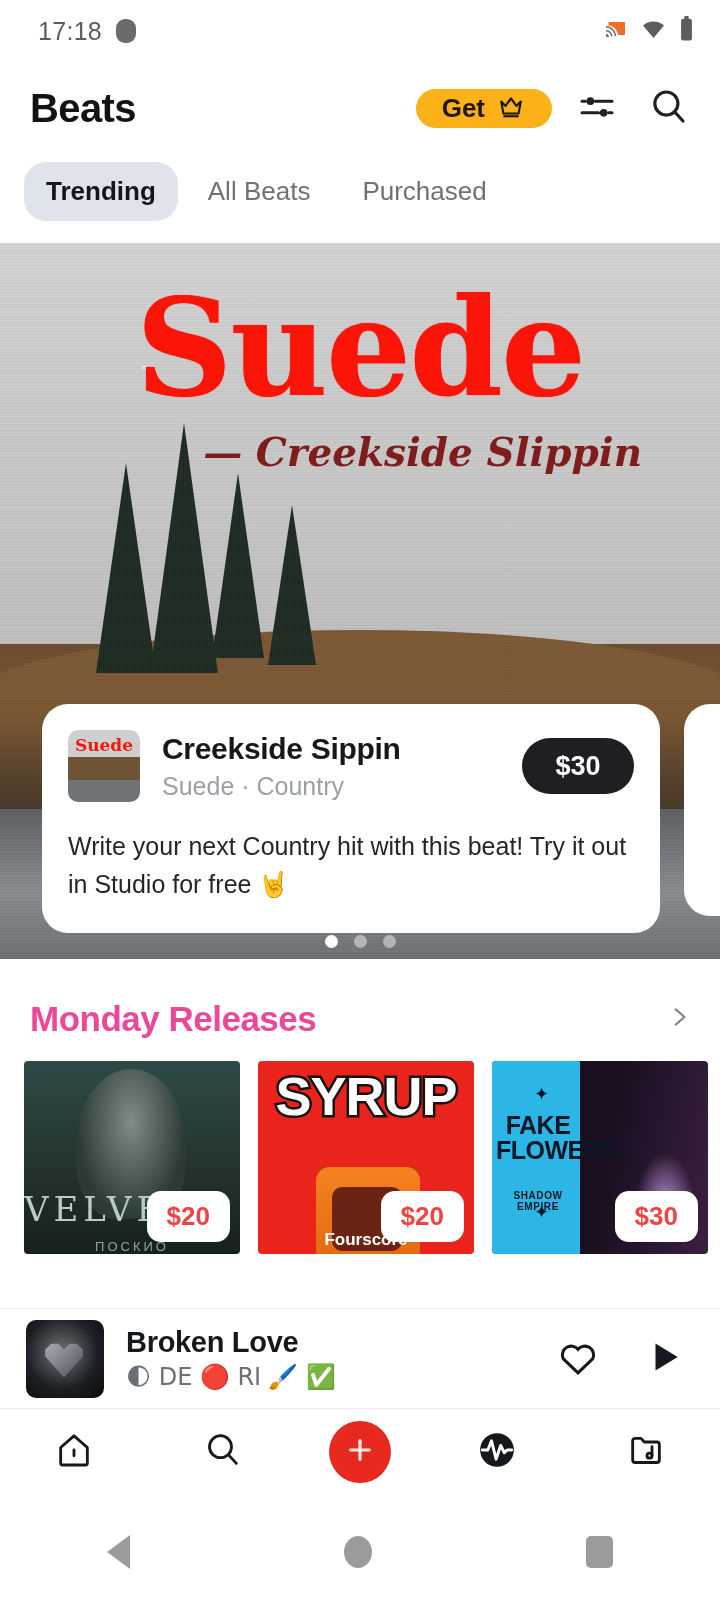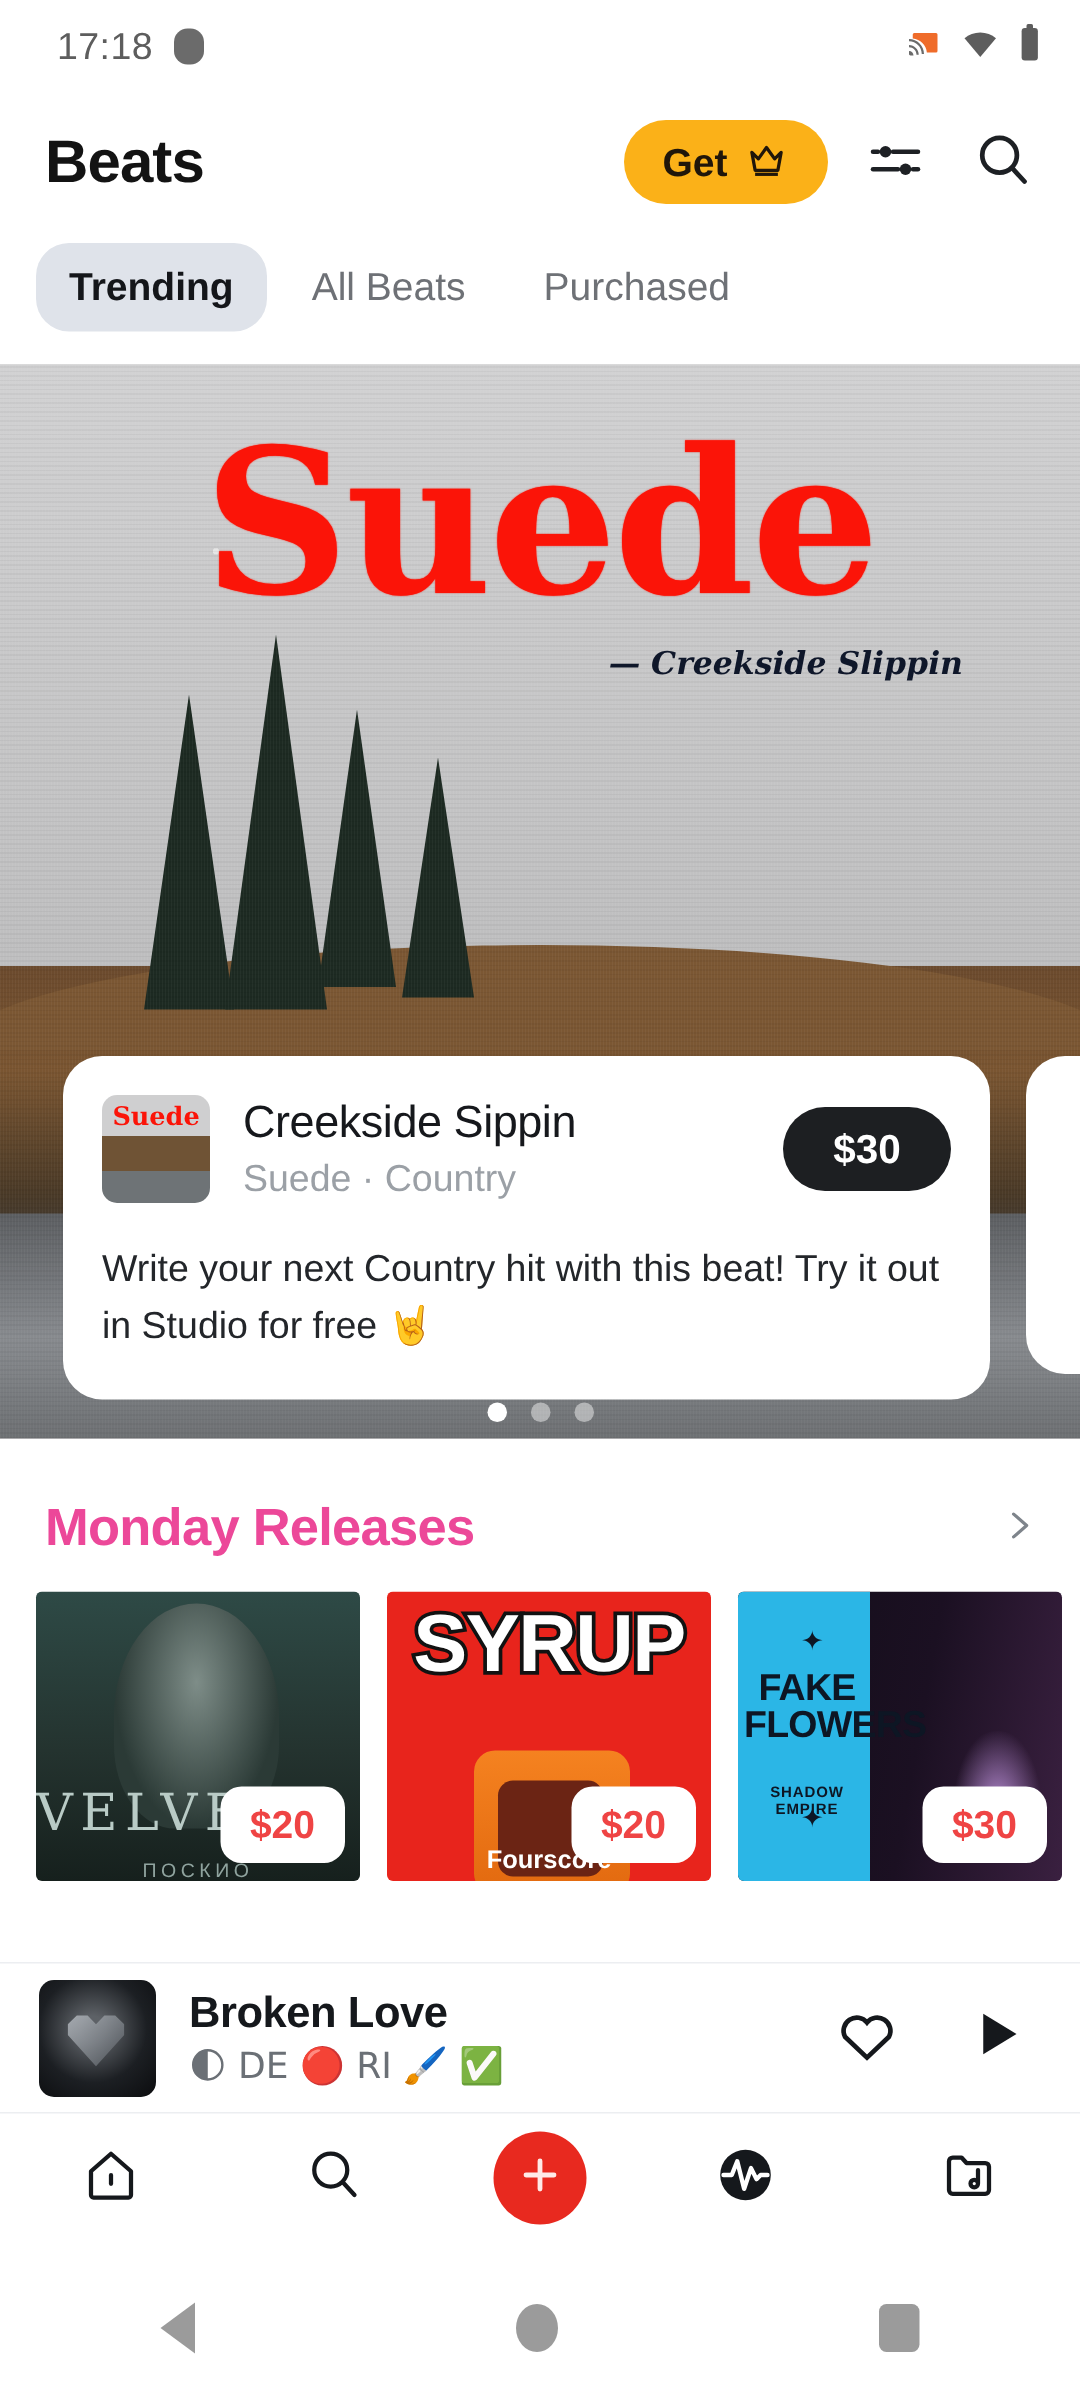--- a/index.html
+++ b/index.html
@@ -26,21 +26,21 @@
     height: 92px; display: flex; align-items: center;
     padding: 0 24px 0 30px; gap: 18px;
   }
   .app-title {
     font-size: 40px; font-weight: 700; color: #131313;
     letter-spacing: -.6px; flex: 1;
   }
   .get-btn {
     display: flex; align-items: center; gap: 11px;
     background: #FBB118; border: none; border-radius: 30px;
-    height: 56px; padding: 0 26px; cursor: pointer;
+    height: 39px; padding: 0 26px; cursor: pointer;
   }
   .get-btn-label { font-size: 26px; font-weight: 600; color: #20160a; }
   .icon-btn {
     width: 54px; height: 54px; display: flex;
     align-items: center; justify-content: center;
     background: none; border: none; cursor: pointer;
   }
 
   
   .tabs { display: flex; align-items: center; padding: 8px 24px 22px 24px; gap: 8px; }
@@ -105,41 +105,41 @@
   }
   .hero-wordmark {
     position: absolute; left: 0; right: 0; top: 38px; text-align: center;
     font-family: "DejaVu Serif", serif; font-weight: 700;
     font-size: 134px; color: #fb1408; letter-spacing: -2px;
     line-height: 1; text-shadow: 0 0 1px #fb1408;
   }
   .hero-sub {
     position: absolute; right: 78px; top: 186px;
     font-family: "DejaVu Serif", serif; font-style: italic; font-weight: 700;
-    font-size: 21px; color: #0f172a;
+    font-size: 39px; color: #7f1d1d;
   }
 
   
   .hero-card {
     position: absolute; left: 42px; top: 704px; width: 618px;
     background: #fff; border-radius: 26px; padding: 26px 26px 30px 26px;
   }
   .hc-top { display: flex; align-items: center; gap: 22px; }
   .hc-thumb {
     width: 72px; height: 72px; border-radius: 10px; flex: none;
     background: linear-gradient(#cfcfd0 0 38%, #6f5335 38% 70%, #6e7376 70%);
     position: relative; overflow: hidden;
   }
   .hc-thumb-txt {
     position: absolute; top: 5px; left: 0; right: 0; text-align: center;
     font-family: "DejaVu Serif", serif; font-weight: 700;
     font-size: 17px; color: #fb1408;
   }
   .hc-meta { flex: 1; min-width: 0; }
-  .hc-title { font-size: 30px; font-weight: 400; color: #16181c; letter-spacing: -.3px; }
+  .hc-title { font-size: 30px; font-weight: 700; color: #16181c; letter-spacing: -.3px; }
   .hc-artist { font-size: 25px; color: #9ba0a6; margin-top: 6px; }
   .hc-price {
     background: #1d1f22; color: #fff; border-radius: 28px;
     height: 56px; min-width: 112px; display: flex; align-items: center;
     justify-content: center; font-size: 27px; font-weight: 700;
     border: none; cursor: pointer; flex: none;
     font-family: "Liberation Sans", sans-serif;
   }
   .hc-desc {
     margin-top: 26px; font-size: 25px; line-height: 1.5;

